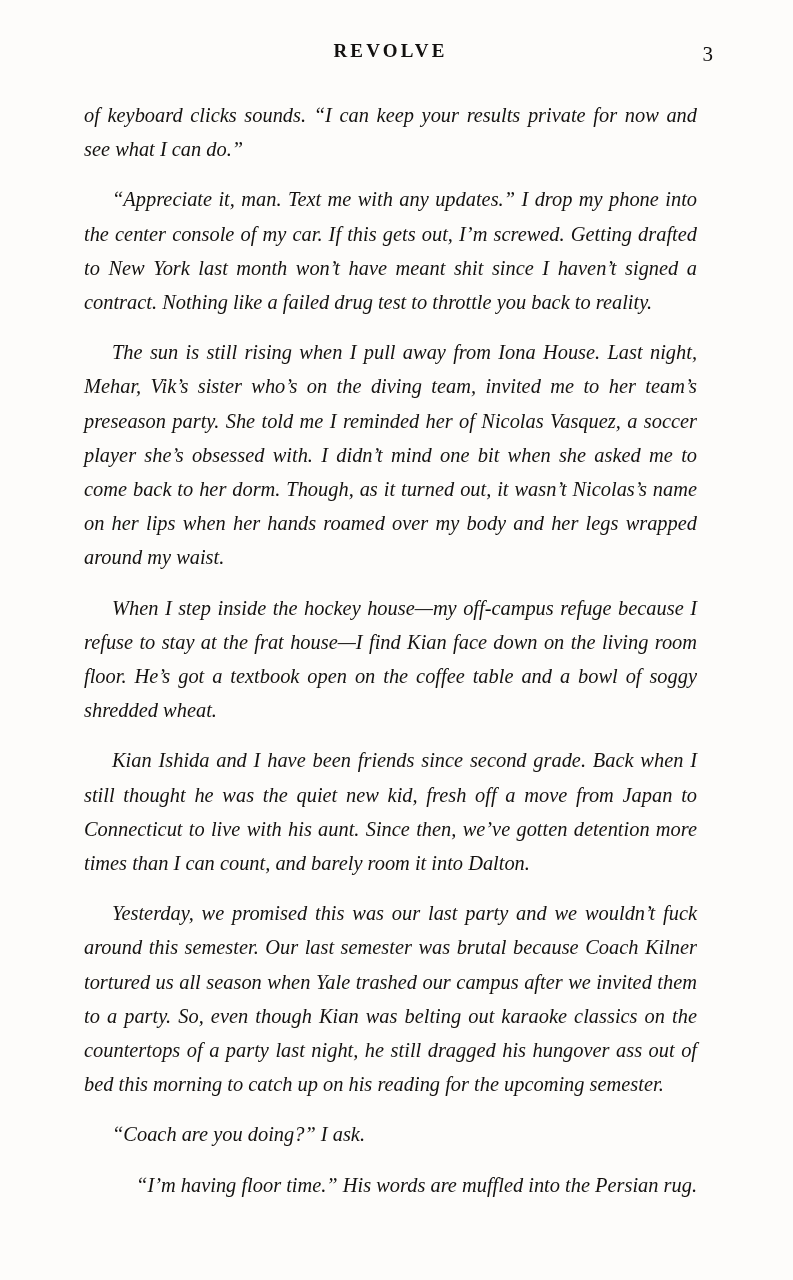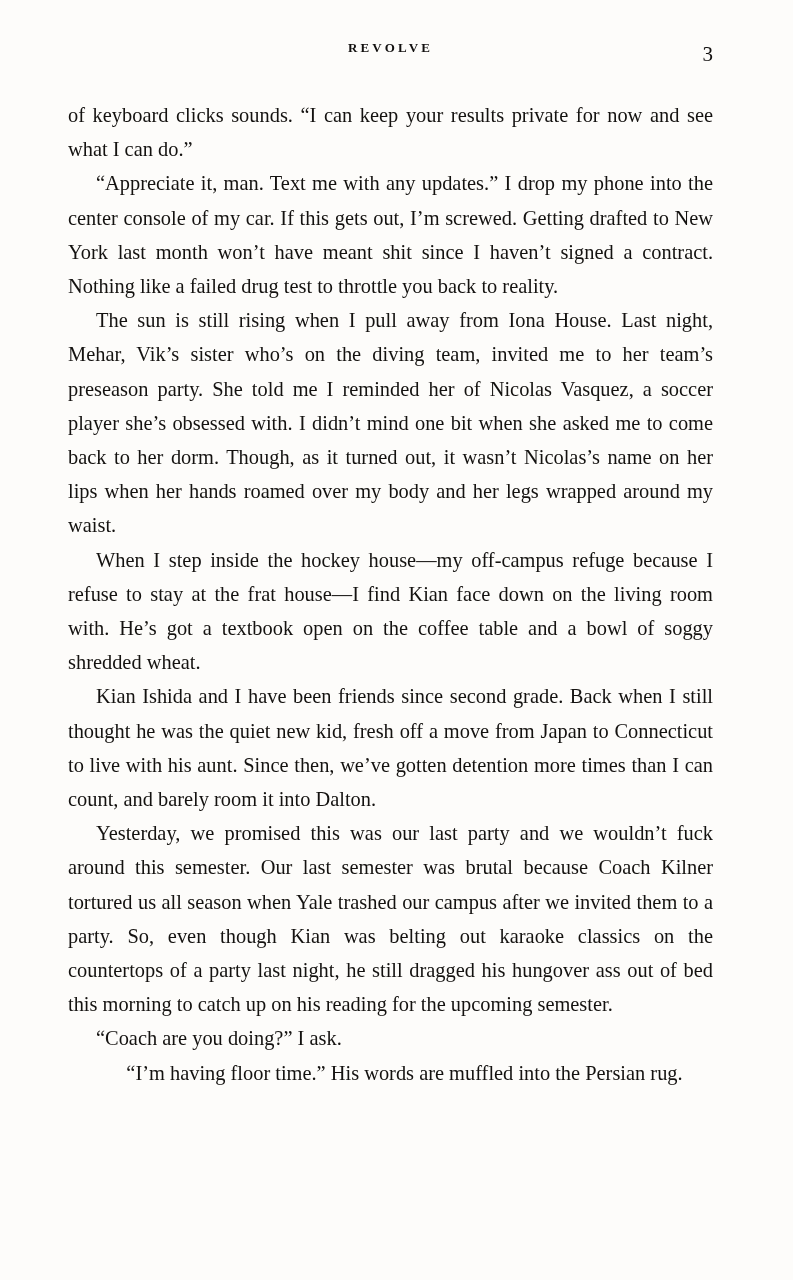--- a/index.html
+++ b/index.html
@@ -30,21 +30,21 @@
   .running-head {
     display: flex;
     align-items: baseline;
     justify-content: center;
     position: relative;
     height: 40px;
     margin-bottom: 18px;
   }
   .running-head .book-title {
     font-family: "Liberation Serif", serif;
-    font-size: 13px;
+    font-size: 19px;
     letter-spacing: 3.2px;
     font-weight: 600;
     color: #12100f;
     text-align: center;
   }
   .running-head .folio {
     position: absolute;
     right: 0;
     top: 2px;
     font-family: "Liberation Serif", serif;
@@ -54,46 +54,47 @@
   .body-text {
     margin-top: 12px;
     font-size: 20.4px;
     line-height: 34.2px;
     text-align: justify;
     text-justify: inter-word;
     color: #141210;
     hyphens: manual;
   }
   .body-text p {
-    margin: 0;
+    margin: 16px;
     text-indent: 0;
+    font-style: italic;
   }
   .body-text p.indent {
     text-indent: 28px;
   }
   .body-text p:last-child {
-    text-align: center;
+    text-align: right;
   }
 </style>
 </head>
 <body>
 
 <div class="page">
   <div class="page-inner">
 
     <div class="running-head">
       <div class="book-title">REVOLVE</div>
       <div class="folio">3</div>
     </div>
 
     <div class="body-text">
       <p>of keyboard clicks sounds. “I can keep your results private for now and see what I can do.”</p>
       <p class="indent">“Appreciate it, man. Text me with any updates.” I drop my phone into the center console of my car. If this gets out, I’m screwed. Getting drafted to New York last month won’t have meant shit since I haven’t signed a contract. Nothing like a failed drug test to throttle you back to reality.</p>
       <p class="indent">The sun is still rising when I pull away from Iona House. Last night, Mehar, Vik’s sister who’s on the diving team, invited me to her team’s preseason party. She told me I reminded her of Nicolas Vasquez, a soccer player she’s obsessed with. I didn’t mind one bit when she asked me to come back to her dorm. Though, as it turned out, it wasn’t Nicolas’s name on her lips when her hands roamed over my body and her legs wrapped around my waist.</p>
-      <p class="indent">When I step inside the hockey house—my off-campus refuge because I refuse to stay at the frat house—I find Kian face down on the living room with. He’s got a textbook open on the coffee table and a bowl of soggy shredded wheat.</p>
+      <p class="indent">When I step inside the hockey house—my off-campus refuge because I refuse to stay at the frat house—I find Kian face down on the living room floor. He’s got a textbook open on the coffee table and a bowl of soggy shredded wheat.</p>
       <p class="indent">Kian Ishida and I have been friends since second grade. Back when I still thought he was the quiet new kid, fresh off a move from Japan to Connecticut to live with his aunt. Since then, we’ve gotten detention more times than I can count, and barely room it into Dalton.</p>
       <p class="indent">Yesterday, we promised this was our last party and we wouldn’t fuck around this semester. Our last semester was brutal because Coach Kilner tortured us all season when Yale trashed our campus after we invited them to a party. So, even though Kian was belting out karaoke classics on the countertops of a party last night, he still dragged his hungover ass out of bed this morning to catch up on his reading for the upcoming semester.</p>
       <p class="indent">“Coach are you doing?” I ask.</p>
       <p class="indent">“I’m having floor time.” His words are muffled into the Persian rug.</p>
     </div>
 
   </div>
 </div>
 
 </body></html>

